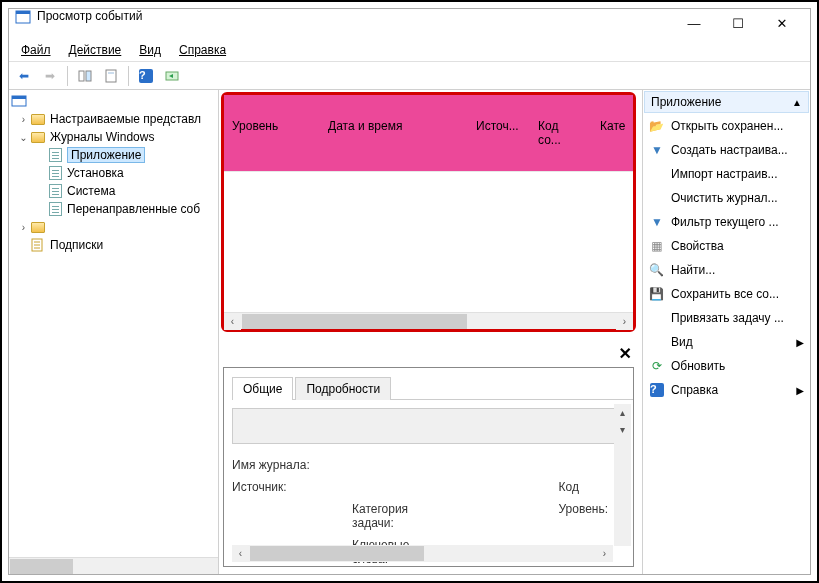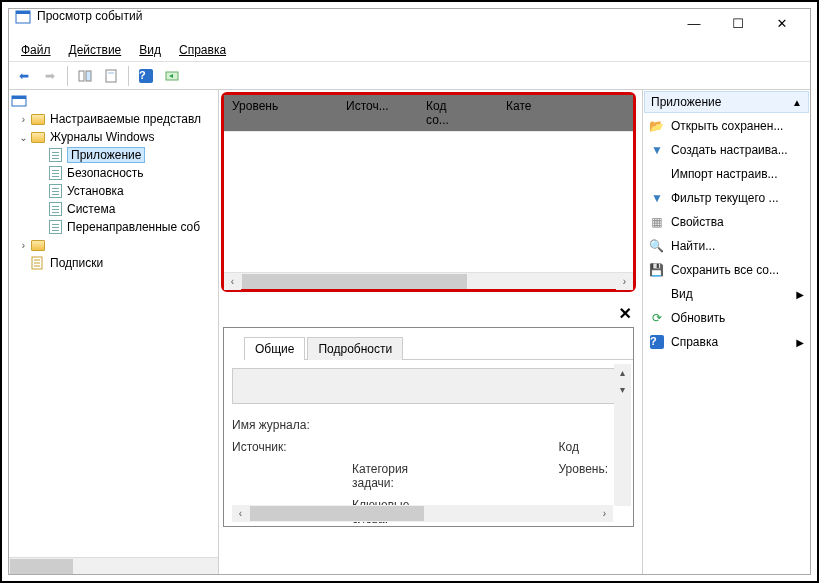--- a/index.html
+++ b/index.html
@@ -24,30 +24,30 @@
 .ic { width:16px; height:16px; margin-right:4px; display:inline-flex; align-items:center; justify-content:center; font-size:11px;}
 .folder{ background:linear-gradient(#ffe9a8,#f3c14b); border:1px solid #c9a22f; width:14px;height:11px;border-radius:1px;}
 .log-ic{ background:#fff; border:1px solid #7aa; width:13px;height:14px; position:relative;}
 .log-ic::after{content:"";position:absolute;left:2px;top:3px;right:2px;height:1px;background:#7aa;box-shadow:0 3px 0 #7aa,0 6px 0 #7aa;}
 .selected{ background:#cde8ff; border:1px solid #7ab8e8; }
 .hscroll{height:17px;background:#f0f0f0;border-top:1px solid #ddd;display:flex;}
 .hscroll .thumb{background:#cdcdcd;height:15px;margin:1px;}
 .center { flex:1; display:flex; flex-direction:column; min-width:0;}
 .center-top{ position:relative; display:flex; flex-direction:column; }
 .red-box{ border:3px solid #d20000; border-radius:6px; margin:2px 6px 10px 2px; padding-bottom:0;}
-.list-hdr{display:flex; background:#737373; border-bottom:1px solid #e8e8e8; padding:0 0;gap:18px;}
+.list-hdr{display:flex; background:#ec4899; border-bottom:1px solid #e8e8e8; padding:20px 0;}
 .col{padding:4px 8px; font-size:12px; border-right:1px solid transparent;}
 .list-body{height:140px; background:#fff;}
 .list-scroll{display:flex; height:17px; border-top:1px solid #e0e0e0;}
 .sbtn{width:17px;height:17px;display:flex;align-items:center;justify-content:center;background:#f0f0f0;font-size:10px;color:#555;}
 .strack{flex:1;background:#f0f0f0;}
 .sthumb{background:#cdcdcd;height:15px;margin:1px;width:60%;}
 .close-x{ text-align:right; padding:2px 10px 4px; font-size:16px; font-weight:bold; font-family:Arial;}
 .detail-box{ border:1px solid #888; margin:0 8px 4px 4px; height:200px; overflow:hidden; position:relative;}
-.tabs{display:flex; border-bottom:1px solid #ccc; margin:8px 0 0 20px;}
+.tabs{display:flex; border-bottom:1px solid #ccc; margin:8px 0 0 8px;}
 .tab{padding:4px 10px; border:1px solid #ccc; border-bottom:none; margin-right:2px; font-size:12px; background:#f0f0f0; position:relative; top:1px;}
 .tab.active{background:#fff;}
 .det-body{padding:8px; }
 .det-top{border:1px solid #ccc; height:36px; background:#f0f0f0;}
 .det-grid{display:grid; grid-template-columns: 120px 1fr 140px 1fr; row-gap:8px; margin-top:14px; font-size:12px; color:#333;}
 .det-vscroll{position:absolute; right:2px; top:36px; bottom:20px; width:17px; background:#f0f0f0;}
 .det-vscroll .up,.det-vscroll .dn{height:17px;display:flex;align-items:center;justify-content:center;font-size:10px;color:#555;}
 .det-hscroll{position:absolute; left:8px; right:20px; bottom:4px; height:17px; background:#f0f0f0; display:flex;}
 .actions{ width:168px; border-left:1px solid #d0d0d0;}
 .act-title{ background:#f0f0f0; padding:5px 8px; font-size:12px; font-weight:normal; border-bottom:1px solid #d0d0d0;}
@@ -150,26 +150,20 @@
         <div class="tree-row" style="padding-left:36px">
               <span class="ic">
                 <span class="log-ic"></span>
               </span>
               <span class="selected" style="padding:0 3px">Приложение</span>
             </div>
         <div class="tree-row" style="padding-left:36px">
               <span class="ic">
                 <span class="log-ic"></span>
               </span>
-              <span>Безопасность</span>
-            </div>
-        <div class="tree-row" style="padding-left:36px">
-              <span class="ic">
-                <span class="log-ic"></span>
-              </span>
               <span>Установка</span>
             </div>
         <div class="tree-row" style="padding-left:36px">
               <span class="ic">
                 <span class="log-ic"></span>
               </span>
               <span>Система</span>
             </div>
         <div class="tree-row" style="padding-left:36px">
               <span class="ic">
@@ -196,20 +190,21 @@
       <div class="hscroll">
             <div class="thumb" style="width:30%"></div>
           </div>
     </div>
 
     <div class="center">
       <div class="center-top">
         <div class="red-box">
           <div class="list-hdr">
             <div class="col" style="width:96px">Уровень</div>
+            <div class="col" style="width:148px">Дата и время</div>
             <div class="col" style="width:62px">Источ...</div>
             <div class="col" style="width:62px">Код со...</div>
             <div class="col" style="width:40px">Кате</div>
           </div>
           <div class="list-body"></div>
           <div class="list-scroll">
             <div class="sbtn">‹</div>
             <div class="strack">
                   <div class="sthumb"></div>
                 </div>
@@ -269,34 +264,42 @@
           </div>
       <div class="act-item">
             <span class="aic funnel">▼</span>
             <span class="sp">Создать настраива...</span>
           </div>
       <div class="act-item">
             <span class="aic"></span>
             <span class="sp">Импорт настраив...</span>
           </div>
       <div class="act-item">
+            <span class="aic"></span>
+            <span class="sp">Очистить журнал...</span>
+          </div>
+      <div class="act-item">
             <span class="aic funnel">▼</span>
             <span class="sp">Фильтр текущего ...</span>
           </div>
       <div class="act-item">
             <span class="aic gear">▦</span>
             <span class="sp">Свойства</span>
           </div>
       <div class="act-item">
             <span class="aic gear">🔍</span>
             <span class="sp">Найти...</span>
           </div>
       <div class="act-item">
             <span class="aic save">💾</span>
             <span class="sp">Сохранить все со...</span>
+          </div>
+      <div class="act-item">
+            <span class="aic"></span>
+            <span class="sp">Привязать задачу ...</span>
           </div>
       <div class="act-item">
             <span class="aic"></span>
             <span class="sp">Вид</span>
             <span class="arrow">▶</span>
           </div>
       <div class="act-item">
             <span class="aic refresh">⟳</span>
             <span class="sp">Обновить</span>
           </div>

